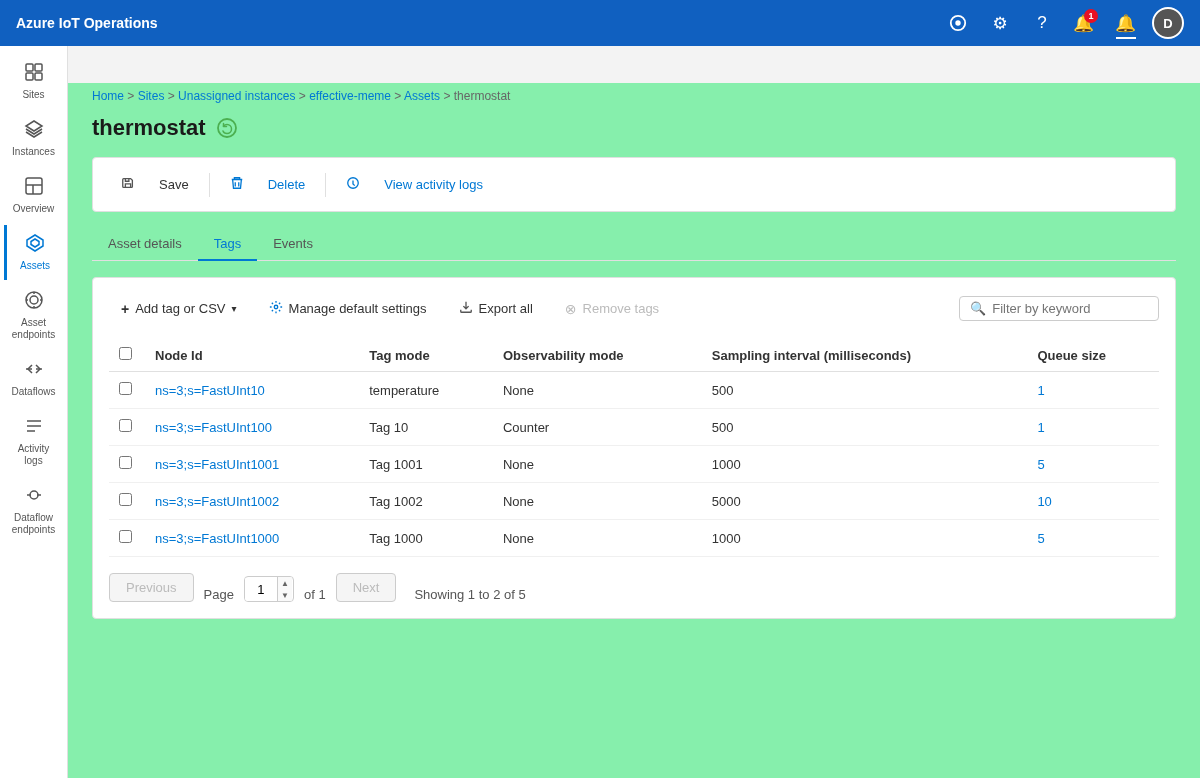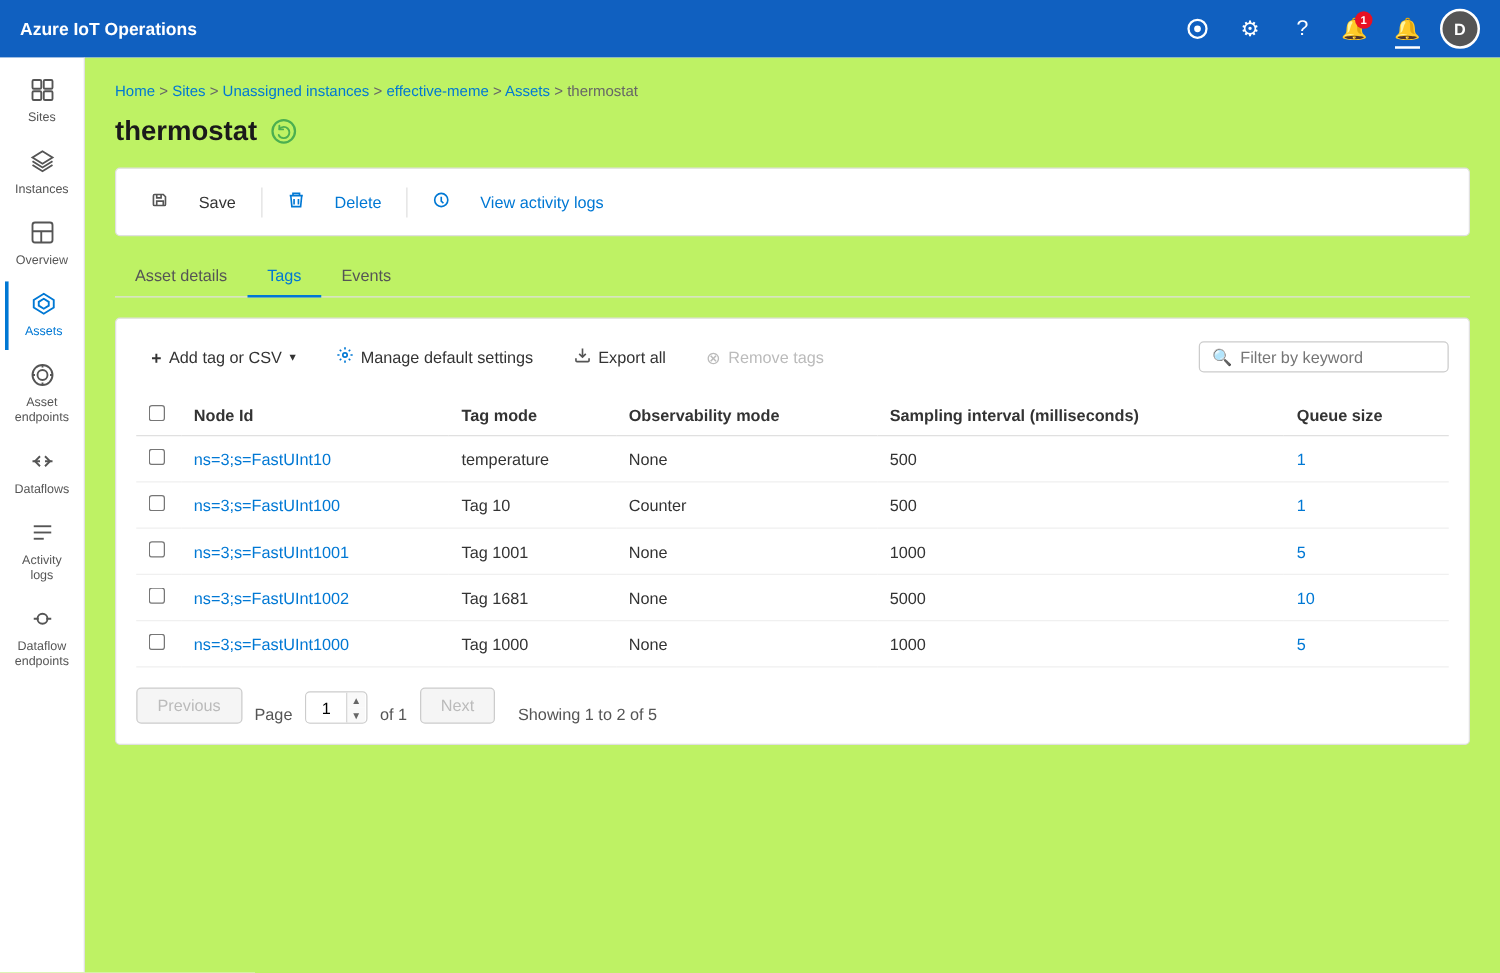--- a/index.html
+++ b/index.html
@@ -113,22 +113,23 @@
       border-left: 3px solid #0078d4;
       border-radius: 0 4px 4px 0;
     }
     .sidebar-item .icon { font-size: 18px; margin-bottom: 2px; }
     .sidebar-item .label { font-size: 10px; text-align: center; line-height: 1.2; }
 
     
     .content {
       flex: 1;
       overflow-y: auto;
-      padding: 20px 24px;
-      background: #bef264;
+      padding: 6px 24px;
+      background: #86efac;
+      margin-top: 37px;
     }
 
     
     .breadcrumb {
       font-size: 12px;
       color: #666;
       margin-bottom: 12px;
     }
     .breadcrumb a {
       color: #0078d4;
@@ -609,21 +610,21 @@
       <td>1000</td>
       <td style="color:#0078d4;">5</td>
     </tr>
             <tr>
       <td class="checkbox-col">
         <input type="checkbox" style="">
       </td>
       <td class="link-cell">
         <a>ns=3;s=FastUInt1002</a>
       </td>
-      <td>Tag 1681</td>
+      <td>Tag 1002</td>
       <td>None</td>
       <td>5000</td>
       <td style="color:#0078d4;">10</td>
     </tr>
             <tr>
       <td class="checkbox-col">
         <input type="checkbox" style="">
       </td>
       <td class="link-cell">
         <a>ns=3;s=FastUInt1000</a>

